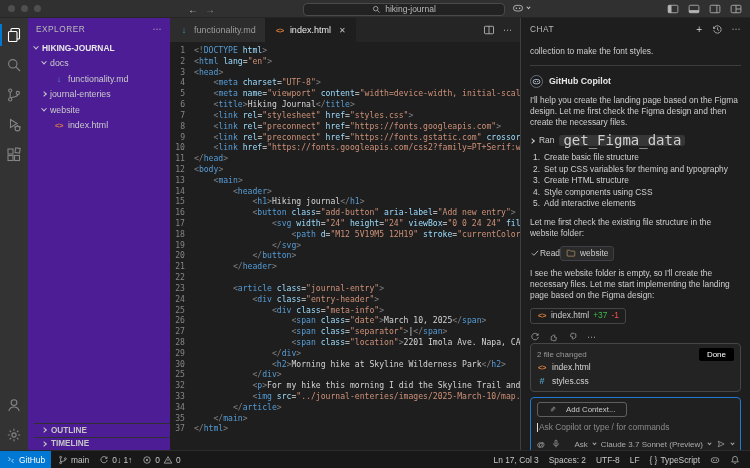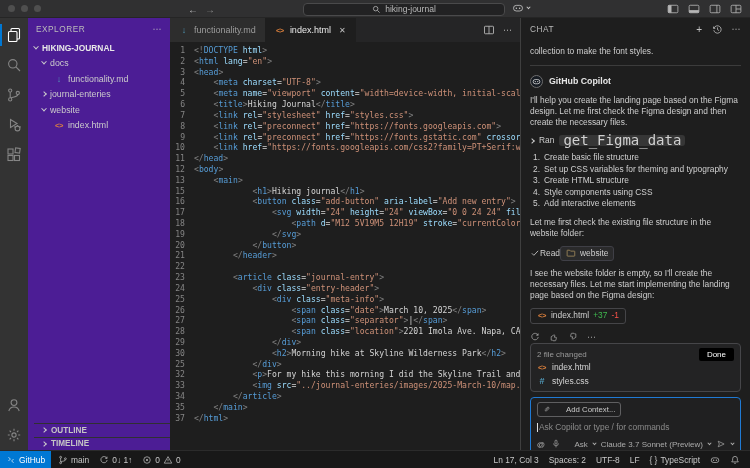--- a/index.html
+++ b/index.html
@@ -103,22 +103,22 @@
   .feedback-row svg { width:10px; height:10px; stroke:#b0b0b0; fill:none; stroke-width:1.1; }
   .changes-box { margin-top:auto; border:1px solid #464649; border-radius:4px; background:#232324;
                  padding:4px 6px 3px; }
   .cb-head { display:flex; align-items:center; }
   .cb-title { font-size:8px; color:#9a9a9a; }
   .done-btn { margin-left:auto; background:#000000; color:#fff; font-size:8px; padding:1px 8px;
               border-radius:2px; }
   .cb-file { display:flex; align-items:center; gap:5px; height:13.5px; font-size:8.5px; color:#d4d4d4; }
   .input-box { flex:none; margin:5px 0 7px; border:1px solid #1f7ad4; border-radius:4px; background:#202021;
                padding:4px 6px; }
-  .ctx-chip { display:inline-flex; align-items:center; gap:15px; border:1px solid #5f5f61; border-radius:3px;
-              padding:1px 5px; font-size:7.8px; color:#c9c9c9; }
+  .ctx-chip { display:inline-flex; align-items:center; gap:9px; border:1px solid #5f5f61; border-radius:3px;
+              padding:1px 11px; font-size:7.8px; color:#c9c9c9; }
   .ctx-chip svg { width:8px; height:8px; stroke:#c9c9c9; fill:none; stroke-width:1.1; }
   .ph-row { margin-top:5px; display:flex; align-items:center; font-size:8.4px; color:#8a8a8a; }
   .cursor { width:1px; height:9px; background:#e0e0e0; margin-right:1px; }
   .in-actions { margin-top:6px; display:flex; align-items:center; gap:6px; font-size:8px; color:#ababab; }
   .in-actions svg { width:10px; height:10px; stroke:#ababab; fill:none; stroke-width:1.1; }
   .in-right { margin-left:auto; display:flex; align-items:center; gap:5px; }
   .chev.mini { width:3px; height:3px; border-color:#ababab; }
 
   
   .statusbar { position:absolute; bottom:0; left:0; right:0; height:18px; background:#181818;
@@ -305,20 +305,21 @@
         <div class="cl"><span class="ln">4</span><span><span class="tk-x">    </span><span class="tk-p">&lt;</span><span class="tk-t">meta</span><span class="tk-x"> </span><span class="tk-a">charset</span><span class="tk-o">=</span><span class="tk-s">"UTF-8"</span><span class="tk-p">&gt;</span></span></div>
         <div class="cl"><span class="ln">5</span><span><span class="tk-x">    </span><span class="tk-p">&lt;</span><span class="tk-t">meta</span><span class="tk-x"> </span><span class="tk-a">name</span><span class="tk-o">=</span><span class="tk-s">"viewport"</span><span class="tk-x"> </span><span class="tk-a">content</span><span class="tk-o">=</span><span class="tk-s">"width=device-width, initial-scale=1.0"</span></span></div>
         <div class="cl"><span class="ln">6</span><span><span class="tk-x">    </span><span class="tk-p">&lt;</span><span class="tk-t">title</span><span class="tk-p">&gt;</span><span class="tk-x">Hiking Journal</span><span class="tk-p">&lt;/</span><span class="tk-t">title</span><span class="tk-p">&gt;</span></span></div>
         <div class="cl"><span class="ln">7</span><span><span class="tk-x">    </span><span class="tk-p">&lt;</span><span class="tk-t">link</span><span class="tk-x"> </span><span class="tk-a">rel</span><span class="tk-o">=</span><span class="tk-s">"stylesheet"</span><span class="tk-x"> </span><span class="tk-a">href</span><span class="tk-o">=</span><span class="tk-s">"styles.css"</span><span class="tk-p">&gt;</span></span></div>
         <div class="cl"><span class="ln">8</span><span><span class="tk-x">    </span><span class="tk-p">&lt;</span><span class="tk-t">link</span><span class="tk-x"> </span><span class="tk-a">rel</span><span class="tk-o">=</span><span class="tk-s">"preconnect"</span><span class="tk-x"> </span><span class="tk-a">href</span><span class="tk-o">=</span><span class="tk-s">"https://fonts.googleapis.com"</span><span class="tk-p">&gt;</span></span></div>
         <div class="cl"><span class="ln">9</span><span><span class="tk-x">    </span><span class="tk-p">&lt;</span><span class="tk-t">link</span><span class="tk-x"> </span><span class="tk-a">rel</span><span class="tk-o">=</span><span class="tk-s">"preconnect"</span><span class="tk-x"> </span><span class="tk-a">href</span><span class="tk-o">=</span><span class="tk-s">"https://fonts.gstatic.com"</span><span class="tk-x"> </span><span class="tk-a">crossorigin</span></span></div>
         <div class="cl"><span class="ln">10</span><span><span class="tk-x">    </span><span class="tk-p">&lt;</span><span class="tk-t">link</span><span class="tk-x"> </span><span class="tk-a">href</span><span class="tk-o">=</span><span class="tk-s">"https://fonts.googleapis.com/css2?family=PT+Serif:wght@400;700&amp;display=swap"</span></span></div>
         <div class="cl"><span class="ln">11</span><span><span class="tk-p">&lt;/</span><span class="tk-t">head</span><span class="tk-p">&gt;</span></span></div>
         <div class="cl"><span class="ln">12</span><span><span class="tk-p">&lt;</span><span class="tk-t">body</span><span class="tk-p">&gt;</span></span></div>
         <div class="cl"><span class="ln">13</span><span><span class="tk-x">    </span><span class="tk-p">&lt;</span><span class="tk-t">main</span><span class="tk-p">&gt;</span></span></div>
+        <div class="cl"><span class="ln">14</span><span><span class="tk-x">        </span><span class="tk-p">&lt;</span><span class="tk-t">header</span><span class="tk-p">&gt;</span></span></div>
         <div class="cl"><span class="ln">15</span><span><span class="tk-x">            </span><span class="tk-p">&lt;</span><span class="tk-t">h1</span><span class="tk-p">&gt;</span><span class="tk-x">Hiking journal</span><span class="tk-p">&lt;/</span><span class="tk-t">h1</span><span class="tk-p">&gt;</span></span></div>
         <div class="cl"><span class="ln">16</span><span><span class="tk-x">            </span><span class="tk-p">&lt;</span><span class="tk-t">button</span><span class="tk-x"> </span><span class="tk-a">class</span><span class="tk-o">=</span><span class="tk-s">"add-button"</span><span class="tk-x"> </span><span class="tk-a">aria-label</span><span class="tk-o">=</span><span class="tk-s">"Add new entry"</span><span class="tk-p">&gt;</span></span></div>
         <div class="cl"><span class="ln">17</span><span><span class="tk-x">                </span><span class="tk-p">&lt;</span><span class="tk-t">svg</span><span class="tk-x"> </span><span class="tk-a">width</span><span class="tk-o">=</span><span class="tk-s">"24"</span><span class="tk-x"> </span><span class="tk-a">height</span><span class="tk-o">=</span><span class="tk-s">"24"</span><span class="tk-x"> </span><span class="tk-a">viewBox</span><span class="tk-o">=</span><span class="tk-s">"0 0 24 24"</span><span class="tk-x"> </span><span class="tk-a">fill</span></span></div>
         <div class="cl"><span class="ln">18</span><span><span class="tk-x">                    </span><span class="tk-p">&lt;</span><span class="tk-t">path</span><span class="tk-x"> </span><span class="tk-a">d</span><span class="tk-o">=</span><span class="tk-s">"M12 5V19M5 12H19"</span><span class="tk-x"> </span><span class="tk-a">stroke</span><span class="tk-o">=</span><span class="tk-s">"currentColor"</span></span></div>
         <div class="cl"><span class="ln">19</span><span><span class="tk-x">                </span><span class="tk-p">&lt;/</span><span class="tk-t">svg</span><span class="tk-p">&gt;</span></span></div>
         <div class="cl"><span class="ln">20</span><span><span class="tk-x">            </span><span class="tk-p">&lt;/</span><span class="tk-t">button</span><span class="tk-p">&gt;</span></span></div>
         <div class="cl"><span class="ln">21</span><span><span class="tk-x">        </span><span class="tk-p">&lt;/</span><span class="tk-t">header</span><span class="tk-p">&gt;</span></span></div>
         <div class="cl"><span class="ln">22</span><span></span></div>
         <div class="cl"><span class="ln">23</span><span><span class="tk-x">        </span><span class="tk-p">&lt;</span><span class="tk-t">article</span><span class="tk-x"> </span><span class="tk-a">class</span><span class="tk-o">=</span><span class="tk-s">"journal-entry"</span><span class="tk-p">&gt;</span></span></div>
         <div class="cl"><span class="ln">24</span><span><span class="tk-x">            </span><span class="tk-p">&lt;</span><span class="tk-t">div</span><span class="tk-x"> </span><span class="tk-a">class</span><span class="tk-o">=</span><span class="tk-s">"entry-header"</span><span class="tk-p">&gt;</span></span></div>

